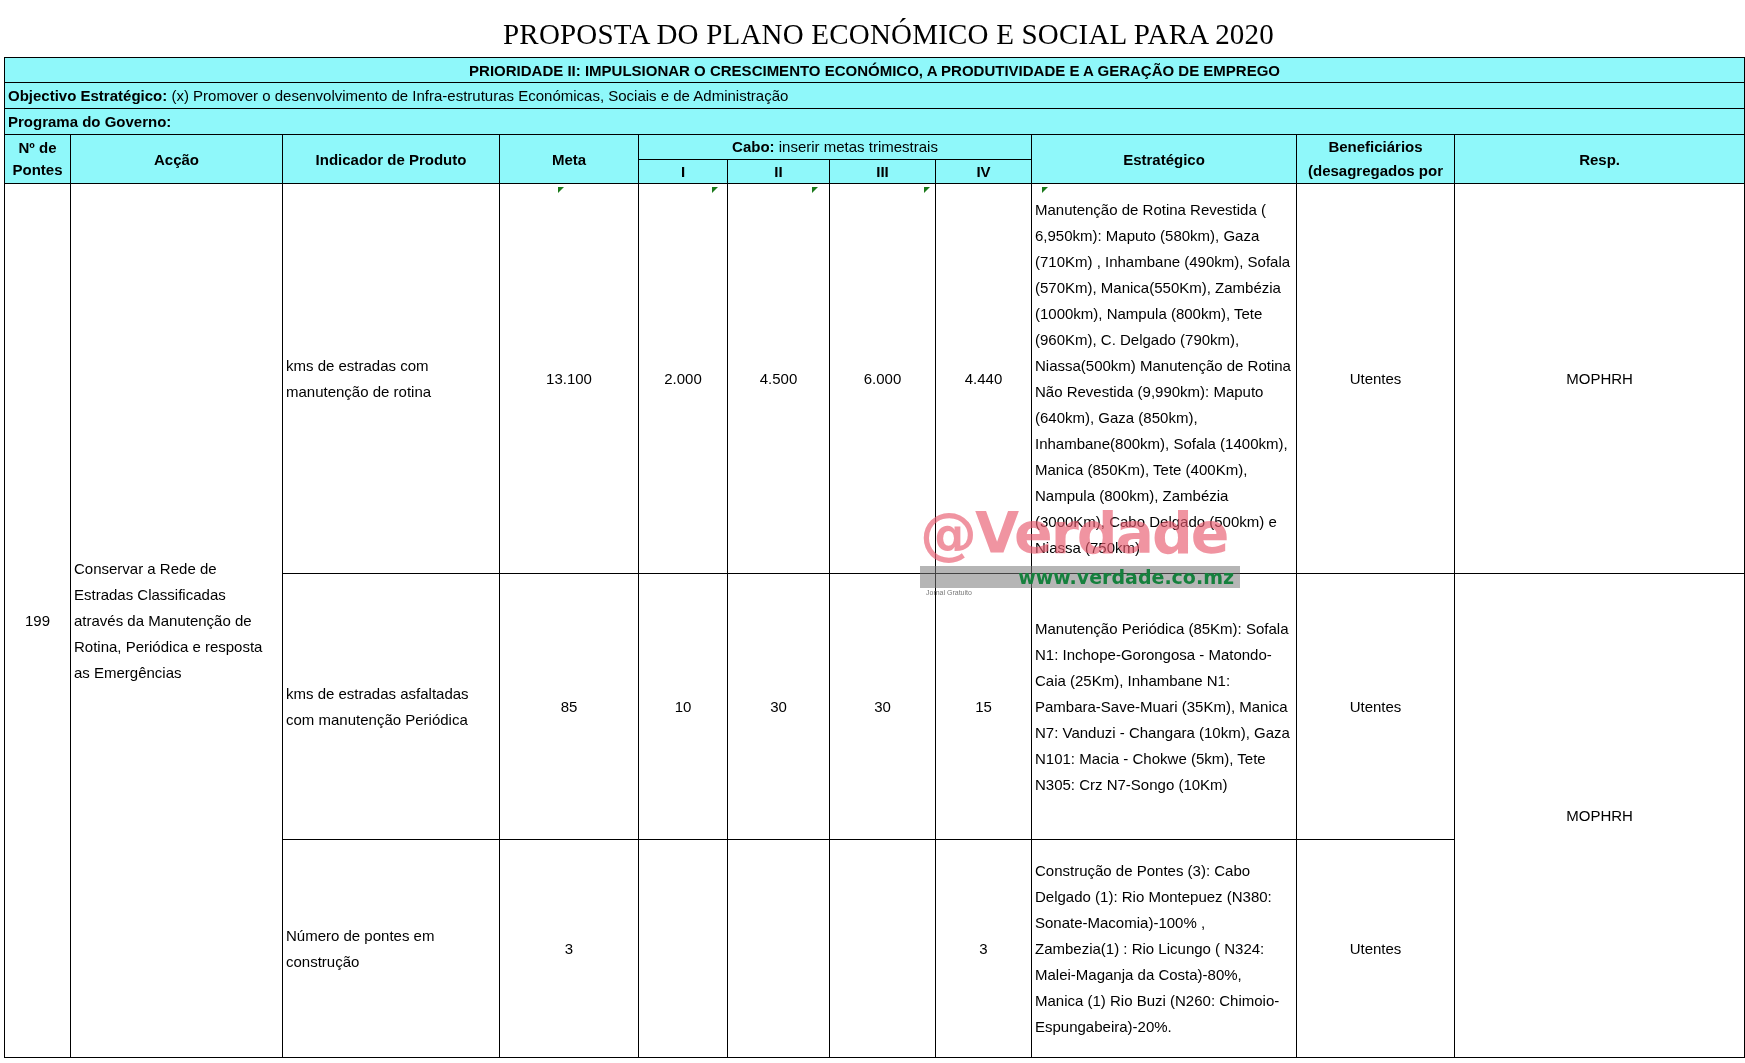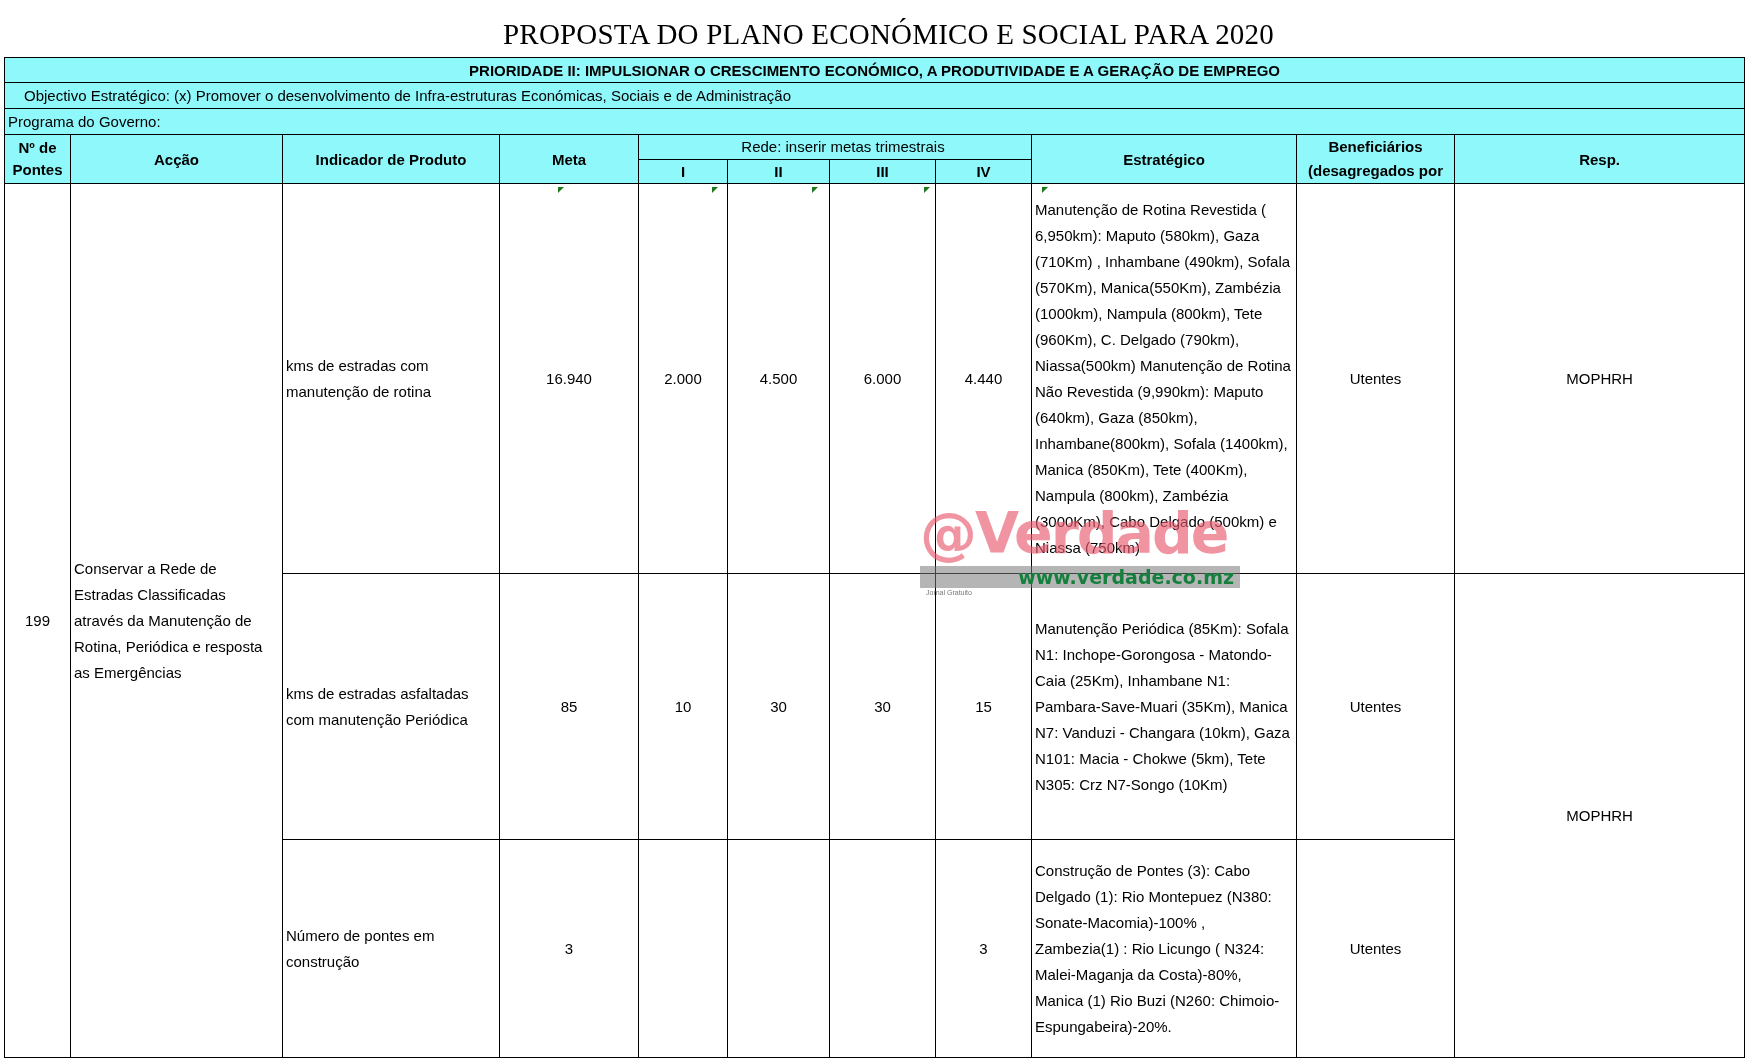--- a/index.html
+++ b/index.html
@@ -4,21 +4,21 @@
 <style>
   html, body { margin:0; padding:0; background:#ffffff; }
   body { width:1745px; height:1063px; position:relative; overflow:hidden; font-family:"Liberation Sans", sans-serif; color:#000; }
   .title { position:absolute; top:18px; left:16px; width:1745px; text-align:center; font-family:"Liberation Serif", serif; font-size:29px; letter-spacing:0.2px; }
   table.plan { position:absolute; top:57px; left:4px; border-collapse:collapse; table-layout:fixed; width:1740px; }
   table.plan td { border:1px solid #000; padding:0 3px; font-size:15px; vertical-align:middle; }
   table.plan td.hdr { background:#8ff8fa; font-weight:bold; text-align:center; }
   .band { background:#8ff8fa; }
   .band-title { text-align:center; font-weight:bold; font-size:17px; height:24px; }
   .band-row { height:25px; font-size:17px; }
-  .bold { font-weight:normal;margin-left:16px; }
+  .bold { font-weight:bold; }
   .center { text-align:center; }
   .loc { font-size:17px; line-height:26px; padding:6px 3px; vertical-align:top; }
   .cellv { text-align:center; }
   .ind { line-height:26px;margin-left:37px; }
   .watermark { position:absolute; left:920px; top:500px; width:320px; height:95px; pointer-events:none; }
   .wm-text { position:absolute; left:0; top:0; font-size:57px; font-weight:bold; color:rgba(232,90,110,0.65); letter-spacing:-2px; font-family:"DejaVu Sans", sans-serif; }
   .wm-url { position:absolute; left:0; top:66px; width:320px; height:22px; background:rgba(120,120,120,0.55); color:#15803d; font-weight:bold; font-size:19px; text-align:right; padding-right:6px; box-sizing:border-box; font-family:"DejaVu Sans", sans-serif; }
   .wm-sub { position:absolute; left:6px; top:89px; font-size:7px; color:#777; }
   .tick { position:absolute; width:0; height:0; border-top:6px solid #1a7a1a; border-right:6px solid transparent; }
 </style>
@@ -49,37 +49,37 @@
     <td colspan="11" class="band-row"><span class="bold">Objectivo Estratégico:</span><span> (x) Promover o desenvolvimento de Infra-estruturas Económicas, Sociais e de Administração</span></td>
   </tr>
   <tr class="band">
     <td colspan="11" class="band-row bold">Programa do Governo:</td>
   </tr>
   <tr style="height:22px">
     <td rowspan="2" class="hdr" style="line-height:22px">Nº de Pontes</td>
     <td rowspan="2" class="hdr">Acção</td>
     <td rowspan="2" class="hdr">Indicador de Produto</td>
     <td rowspan="2" class="hdr">Meta</td>
-    <td colspan="4" class="hdr" style="font-weight:normal"><span class="bold">Rede:</span><span> inserir metas trimestrais</span></td>
+    <td colspan="4" class="hdr" style="font-weight:normal"><span class="bold">Cabo:</span><span> inserir metas trimestrais</span></td>
     <td rowspan="2" class="hdr">Estratégico</td>
     <td rowspan="2" class="hdr" style="line-height:24px">Beneficiários (desagregados por</td>
     <td rowspan="2" class="hdr">Resp.</td>
   </tr>
   <tr style="height:22px">
     <td class="hdr">I</td>
     <td class="hdr">II</td>
     <td class="hdr">III</td>
     <td class="hdr">IV</td>
   </tr>
 
   <tr style="height:390px">
     <td rowspan="3" class="center">199</td>
     <td rowspan="3" class="ind">Conservar a Rede de Estradas Classificadas através da Manutenção de Rotina, Periódica e resposta as Emergências</td>
     <td class="ind">kms de estradas com manutenção de rotina</td>
-    <td class="cellv">16.940</td>
+    <td class="cellv">13.100</td>
     <td class="cellv">2.000</td>
     <td class="cellv">4.500</td>
     <td class="cellv">6.000</td>
     <td class="cellv">4.440</td>
     <td class="loc">Manutenção de Rotina Revestida ( 6,950km): Maputo (580km), Gaza (710Km) , Inhambane (490km), Sofala (570Km), Manica(550Km), Zambézia (1000km), Nampula (800km), Tete (960Km), C. Delgado (790km), Niassa(500km) Manutenção de Rotina Não Revestida (9,990km): Maputo (640km), Gaza (850km), Inhambane(800km), Sofala (1400km), Manica (850Km), Tete (400Km), Nampula (800km), Zambézia (3000Km), Cabo Delgado (500km) e Niassa (750km)</td>
     <td class="cellv">Utentes</td>
     <td class="cellv">MOPHRH</td>
   </tr>
   <tr style="height:266px">
     <td class="ind">kms de estradas asfaltadas com manutenção Periódica</td>

